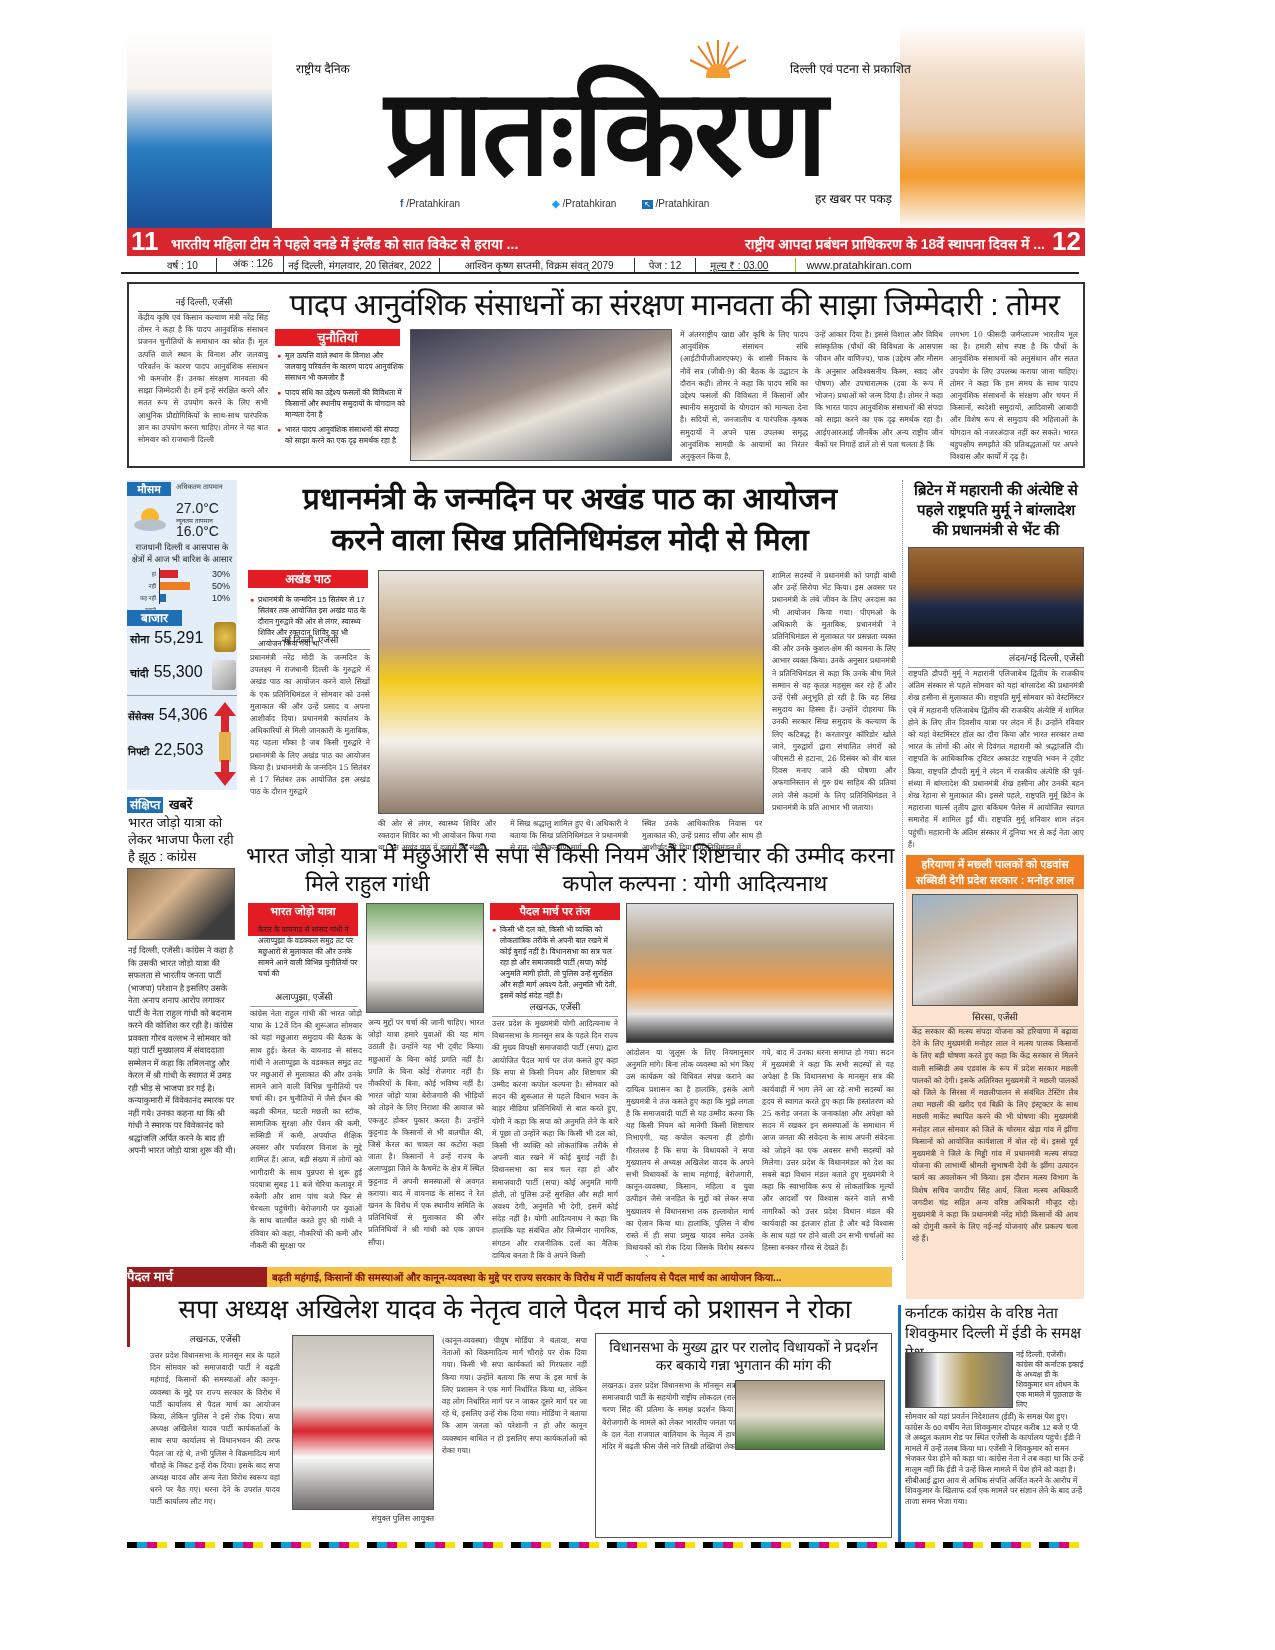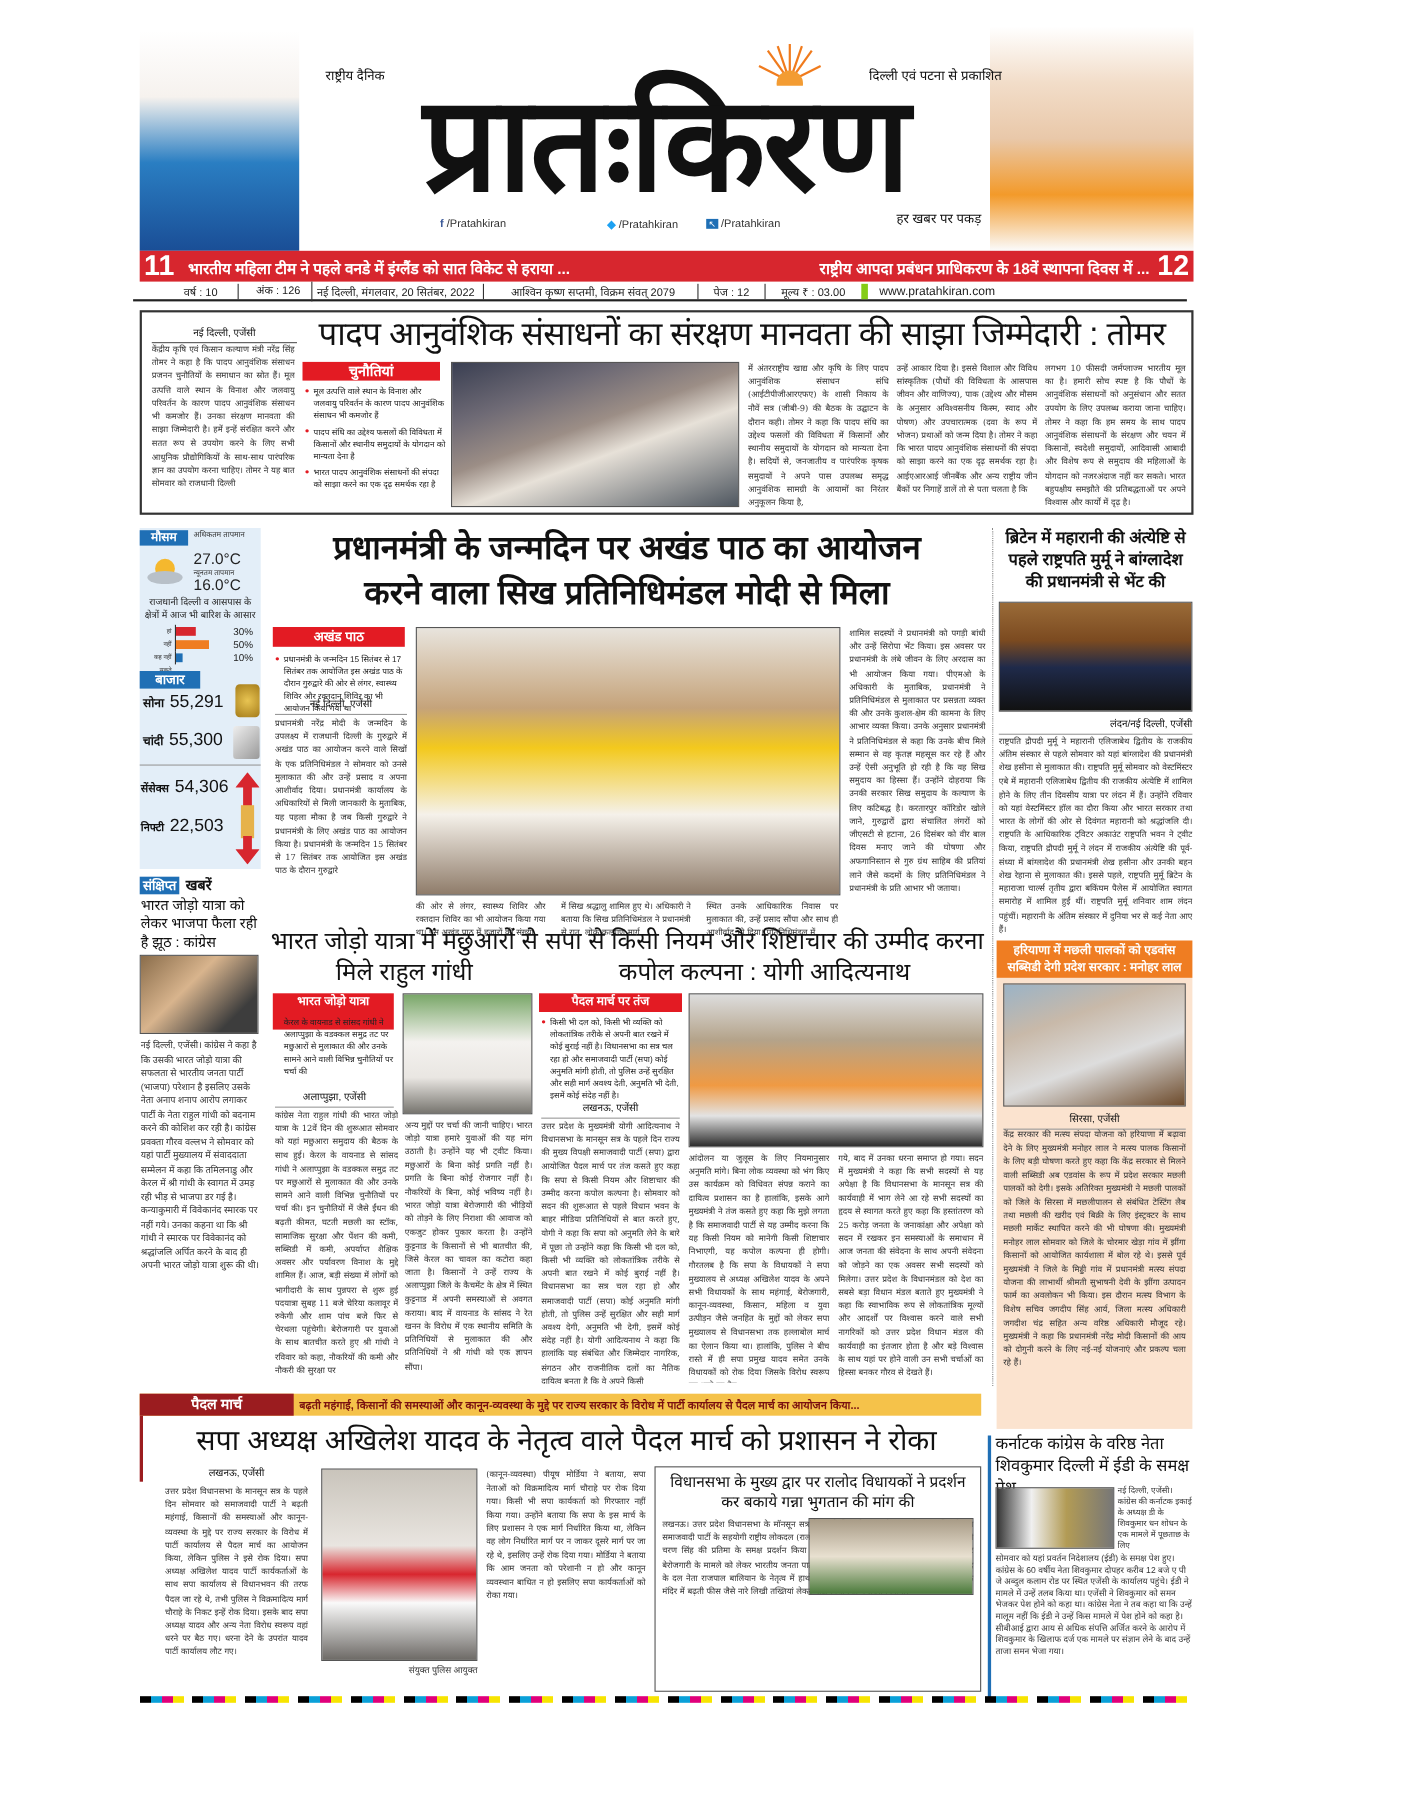--- a/index.html
+++ b/index.html
@@ -60,21 +60,21 @@
   <span class="abs" style="right:40px;top:6px;font-size:14px;font-weight:bold;">राष्ट्रीय आपदा प्रबंधन प्राधिकरण के 18वें स्थापना दिवस में ...</span>
   <span class="abs" style="right:4px;top:-2px;font-size:26px;font-weight:bold;">12</span>
 </div>
 
 <div class="abs cond" style="left:121px;top:258px;width:958px;height:16px;font-size:10px;color:#222;display:flex;align-items:center;border-bottom:2px solid #222;">
   <span style="padding:0 18px 0 46px;border-right:1px solid #333;">वर्ष : 10</span>
   <span style="padding:0 10px 4px 16px;border-right:1px solid #333;">अंक : 126</span>
   <span style="padding:0 8px 0 4px;border-right:1px solid #333;">नई दिल्ली, मंगलवार, 20 सितंबर, 2022</span>
   <span style="padding:0 20px 0 24px;border-right:1px solid #333;">आश्विन कृष्ण सप्तमी, विक्रम संवत् 2079</span>
   <span style="padding:0 14px 0 14px;border-right:1px solid #333;">पेज : 12</span>
-  <span style="padding:0 15px 0 14px;border-right:6px solid #84cc16;">मूल्य ₹ : 03.00</span>
+  <span style="padding:0 27px 0 14px;border-right:1px solid #84cc16;text-decoration:underline;">मूल्य ₹ : 03.00</span>
   <span style="padding:0 0 0 10px;font-size:11px;">www.pratahkiran.com</span>
 </div>
 
 <div class="abs" style="left:127px;top:282px;width:958px;height:186px;border:2px solid #333;"></div>
 <div class="abs" style="left:138px;top:295px;width:132px;font-family:'Liberation Sans',sans-serif;font-size:9px;text-align:center;border-bottom:1px solid #555;padding-bottom:3px;">नई दिल्ली, एजेंसी</div>
 <div class="abs bodytext" style="left:138px;top:312px;width:130px;height:150px;">केंद्रीय कृषि एवं किसान कल्याण मंत्री नरेंद्र सिंह तोमर ने कहा है कि पादप आनुवंशिक संसाधन प्रजनन चुनौतियों के समाधान का स्रोत हैं। मूल उत्पत्ति वाले स्थान के विनाश और जलवायु परिवर्तन के कारण पादप आनुवंशिक संसाधन भी कमजोर हैं। उनका संरक्षण मानवता की साझा जिम्मेदारी है। हमें इन्हें संरक्षित करने और सतत रूप से उपयोग करने के लिए सभी आधुनिक प्रौद्योगिकियों के साथ-साथ पारंपरिक ज्ञान का उपयोग करना चाहिए। तोमर ने यह बात सोमवार को राजधानी दिल्ली</div>
 <div class="abs head" style="left:272px;top:288px;width:805px;font-size:30px;font-weight:normal;white-space:nowrap;letter-spacing:-0.5px;">पादप आनुवंशिक संसाधनों का संरक्षण मानवता की साझा जिम्मेदारी : तोमर</div>
 <div class="abs redtag" style="left:275px;top:329px;width:125px;height:17px;font-size:13px;line-height:17px;">चुनौतियां</div>
 <ul class="abs bullets" style="left:277px;top:350px;width:128px;font-size:7.5px;line-height:11px;">
   <li>मूल उत्पत्ति वाले स्थान के विनाश और जलवायु परिवर्तन के कारण पादप आनुवंशिक संसाधन भी कमजोर हैं</li>
@@ -197,21 +197,21 @@
 <div class="abs bodytext" style="left:626px;top:1047px;width:128px;height:210px;">आंदोलन या जुलूस के लिए नियमानुसार अनुमति मांगे। बिना लोक व्यवस्था को भंग किए उस कार्यक्रम को विधिवत संपन्न कराने का दायित्व प्रशासन का है हालांकि, इसके आगे मुख्यमंत्री ने तंज कसते हुए कहा कि मुझे लगता है कि समाजवादी पार्टी से यह उम्मीद करना कि यह किसी नियम को मानेगी किसी शिष्टाचार निभाएगी, यह कपोल कल्पना ही होगी। गौरतलब है कि सपा के विधायकों ने सपा मुख्यालय से अध्यक्ष अखिलेश यादव के अपने सभी विधायकों के साथ महंगाई, बेरोजगारी, कानून-व्यवस्था, किसान, महिला व युवा उत्पीड़न जैसे जनहित के मुद्दों को लेकर सपा मुख्यालय से विधानसभा तक हल्लाबोल मार्च का ऐलान किया था। हालांकि, पुलिस ने बीच रास्ते में ही सपा प्रमुख यादव समेत उनके विधायकों को रोक दिया जिसके विरोध स्वरूप वह धरने पर बैठ</div>
 <div class="abs bodytext" style="left:762px;top:1047px;width:132px;height:210px;">गये, बाद में उनका धरना समाप्त हो गया। सदन में मुख्यमंत्री ने कहा कि सभी सदस्यों से यह अपेक्षा है कि विधानसभा के मानसून सत्र की कार्यवाही में भाग लेने आ रहे सभी सदस्यों का हृदय से स्वागत करते हुए कहा कि हस्तांतरण को 25 करोड़ जनता के जनाकांक्षा और अपेक्षा को सदन में रखकर इन समस्याओं के समाधान में आज जनता की संवेदना के साथ अपनी संवेदना को जोड़ने का एक अवसर सभी सदस्यों को मिलेगा। उत्तर प्रदेश के विधानमंडल को देश का सबसे बड़ा विधान मंडल बताते हुए मुख्यमंत्री ने कहा कि स्वाभाविक रूप से लोकतांत्रिक मूल्यों और आदर्शों पर विश्वास करने वाले सभी नागरिकों को उत्तर प्रदेश विधान मंडल की कार्यवाही का इंतजार होता है और बड़े विश्वास के साथ यहां पर होने वाली उन सभी चर्चाओं का हिस्सा बनकर गौरव से देखते हैं।</div>
 
 <div class="abs" style="left:906px;top:855px;width:178px;height:34px;background:#ef7d22;color:#fff;font-family:'Liberation Sans',sans-serif;font-weight:bold;font-size:11px;line-height:16px;text-align:center;padding-top:1px;">हरियाणा में मछली पालकों को एडवांस सब्सिडी देगी प्रदेश सरकार : मनोहर लाल</div>
 <div class="abs" style="left:906px;top:889px;width:178px;height:410px;background:#fbe3cf;"></div>
 <div class="abs photo" style="left:912px;top:894px;width:166px;height:112px;background:linear-gradient(160deg,#9bb3c6 0,#c8b9a9 30%,#ddd 60%,#6d4b2c 100%);"></div>
 <div class="abs cond" style="left:912px;top:1010px;width:166px;font-size:9px;text-align:center;border-bottom:1px solid #999;padding-bottom:3px;">सिरसा, एजेंसी</div>
 <div class="abs bodytext" style="left:912px;top:1026px;width:166px;height:268px;">केंद्र सरकार की मत्स्य संपदा योजना को हरियाणा में बढ़ावा देने के लिए मुख्यमंत्री मनोहर लाल ने मत्स्य पालक किसानों के लिए बड़ी घोषणा करते हुए कहा कि केंद्र सरकार से मिलने वाली सब्सिडी अब एडवांस के रूप में प्रदेश सरकार मछली पालकों को देगी। इसके अतिरिक्त मुख्यमंत्री ने मछली पालकों को जिले के सिरसा में मछलीपालन से संबंधित टेस्टिंग लैब तथा मछली की खरीद एवं बिक्री के लिए इंस्ट्रक्टर के साथ मछली मार्केट स्थापित करने की भी घोषणा की। मुख्यमंत्री मनोहर लाल सोमवार को जिले के चोरमार खेड़ा गांव में झींगा किसानों को आयोजित कार्यशाला में बोल रहे थे। इससे पूर्व मुख्यमंत्री ने जिले के मिड्डी गांव में प्रधानमंत्री मत्स्य संपदा योजना की लाभार्थी श्रीमती सुभाषनी देवी के झींगा उत्पादन फार्म का अवलोकन भी किया। इस दौरान मत्स्य विभाग के विशेष सचिव जगदीप सिंह आर्य, जिला मत्स्य अधिकारी जगदीश चंद्र सहित अन्य वरिष्ठ अधिकारी मौजूद रहे। मुख्यमंत्री ने कहा कि प्रधानमंत्री नरेंद्र मोदी किसानों की आय को दोगुनी करने के लिए नई-नई योजनाएं और प्रकल्प चला रहे हैं।</div>
 
 <div class="abs" style="left:127px;top:1267px;width:765px;height:20px;background:#f5c24a;"></div>
-<div class="abs" style="left:127px;top:1267px;width:140px;height:20px;background:#9b1c1f;color:#fff;font-family:'Liberation Sans',sans-serif;font-weight:bold;font-size:13px;line-height:20px;text-align:center;">पैदल मार्च</div>
+<div class="abs" style="left:127px;top:1267px;width:140px;height:20px;background:#9b1c1f;color:#fff;font-family:'Liberation Sans',sans-serif;font-weight:bold;font-size:13px;line-height:20px;text-align:left;">पैदल मार्च</div>
 <div class="abs" style="left:272px;top:1270px;width:618px;font-family:'Liberation Sans',sans-serif;font-weight:bold;font-size:10px;color:#7a1010;white-space:nowrap;overflow:hidden;">बढ़ती महंगाई, किसानों की समस्याओं और कानून-व्यवस्था के मुद्दे पर राज्य सरकार के विरोध में पार्टी कार्यालय से पैदल मार्च का आयोजन किया...</div>
 <div class="abs" style="left:127px;top:1287px;width:3px;height:60px;background:#9b1c1f;"></div>
 <div class="abs cond" style="left:135px;top:1292px;width:760px;font-size:26px;line-height:34px;text-align:center;white-space:nowrap;">सपा अध्यक्ष अखिलेश यादव के नेतृत्व वाले पैदल मार्च को प्रशासन ने रोका</div>
 <div class="abs dateline" style="left:150px;top:1332px;width:130px;border:none;">लखनऊ, एजेंसी</div>
 <div class="abs bodytext" style="left:150px;top:1350px;width:130px;height:190px;">उत्तर प्रदेश विधानसभा के मानसून सत्र के पहले दिन सोमवार को समाजवादी पार्टी ने बढ़ती महंगाई, किसानों की समस्याओं और कानून-व्यवस्था के मुद्दे पर राज्य सरकार के विरोध में पार्टी कार्यालय से पैदल मार्च का आयोजन किया, लेकिन पुलिस ने इसे रोक दिया। सपा अध्यक्ष अखिलेश यादव पार्टी कार्यकर्ताओं के साथ सपा कार्यालय से विधानभवन की तरफ पैदल जा रहे थे, तभी पुलिस ने विक्रमादित्य मार्ग चौराहे के निकट इन्हें रोक दिया। इसके बाद सपा अध्यक्ष यादव और अन्य नेता विरोध स्वरूप वहां धरने पर बैठ गए। धरना देने के उपरांत यादव पार्टी कार्यालय लौट गए।</div>
 <div class="abs photo" style="left:292px;top:1335px;width:142px;height:175px;background:linear-gradient(180deg,#c9c4bb 0,#e9e5e0 40%,#d8262e 55%,#fafafa 70%,#6d6a66 100%);"></div>
 <div class="abs cond" style="left:292px;top:1512px;width:142px;font-size:8px;color:#333;text-align:right;">संयुक्त पुलिस आयुक्त</div>
 <div class="abs bodytext" style="left:442px;top:1335px;width:145px;height:200px;">(कानून-व्यवस्था) पीयूष मोर्डिया ने बताया, सपा नेताओं को विक्रमादित्य मार्ग चौराहे पर रोक दिया गया। किसी भी सपा कार्यकर्ता को गिरफ्तार नहीं किया गया। उन्होंने बताया कि सपा के इस मार्च के लिए प्रशासन ने एक मार्ग निर्धारित किया था, लेकिन वह लोग निर्धारित मार्ग पर न जाकर दूसरे मार्ग पर जा रहे थे, इसलिए उन्हें रोक दिया गया। मोर्डिया ने बताया कि आम जनता को परेशानी न हो और कानून व्यवस्थान बाधित न हो इसलिए सपा कार्यकर्ताओं को रोका गया।</div>
 
 <div class="abs" style="left:595px;top:1333px;width:297px;height:205px;border:1px solid #555;"></div>

